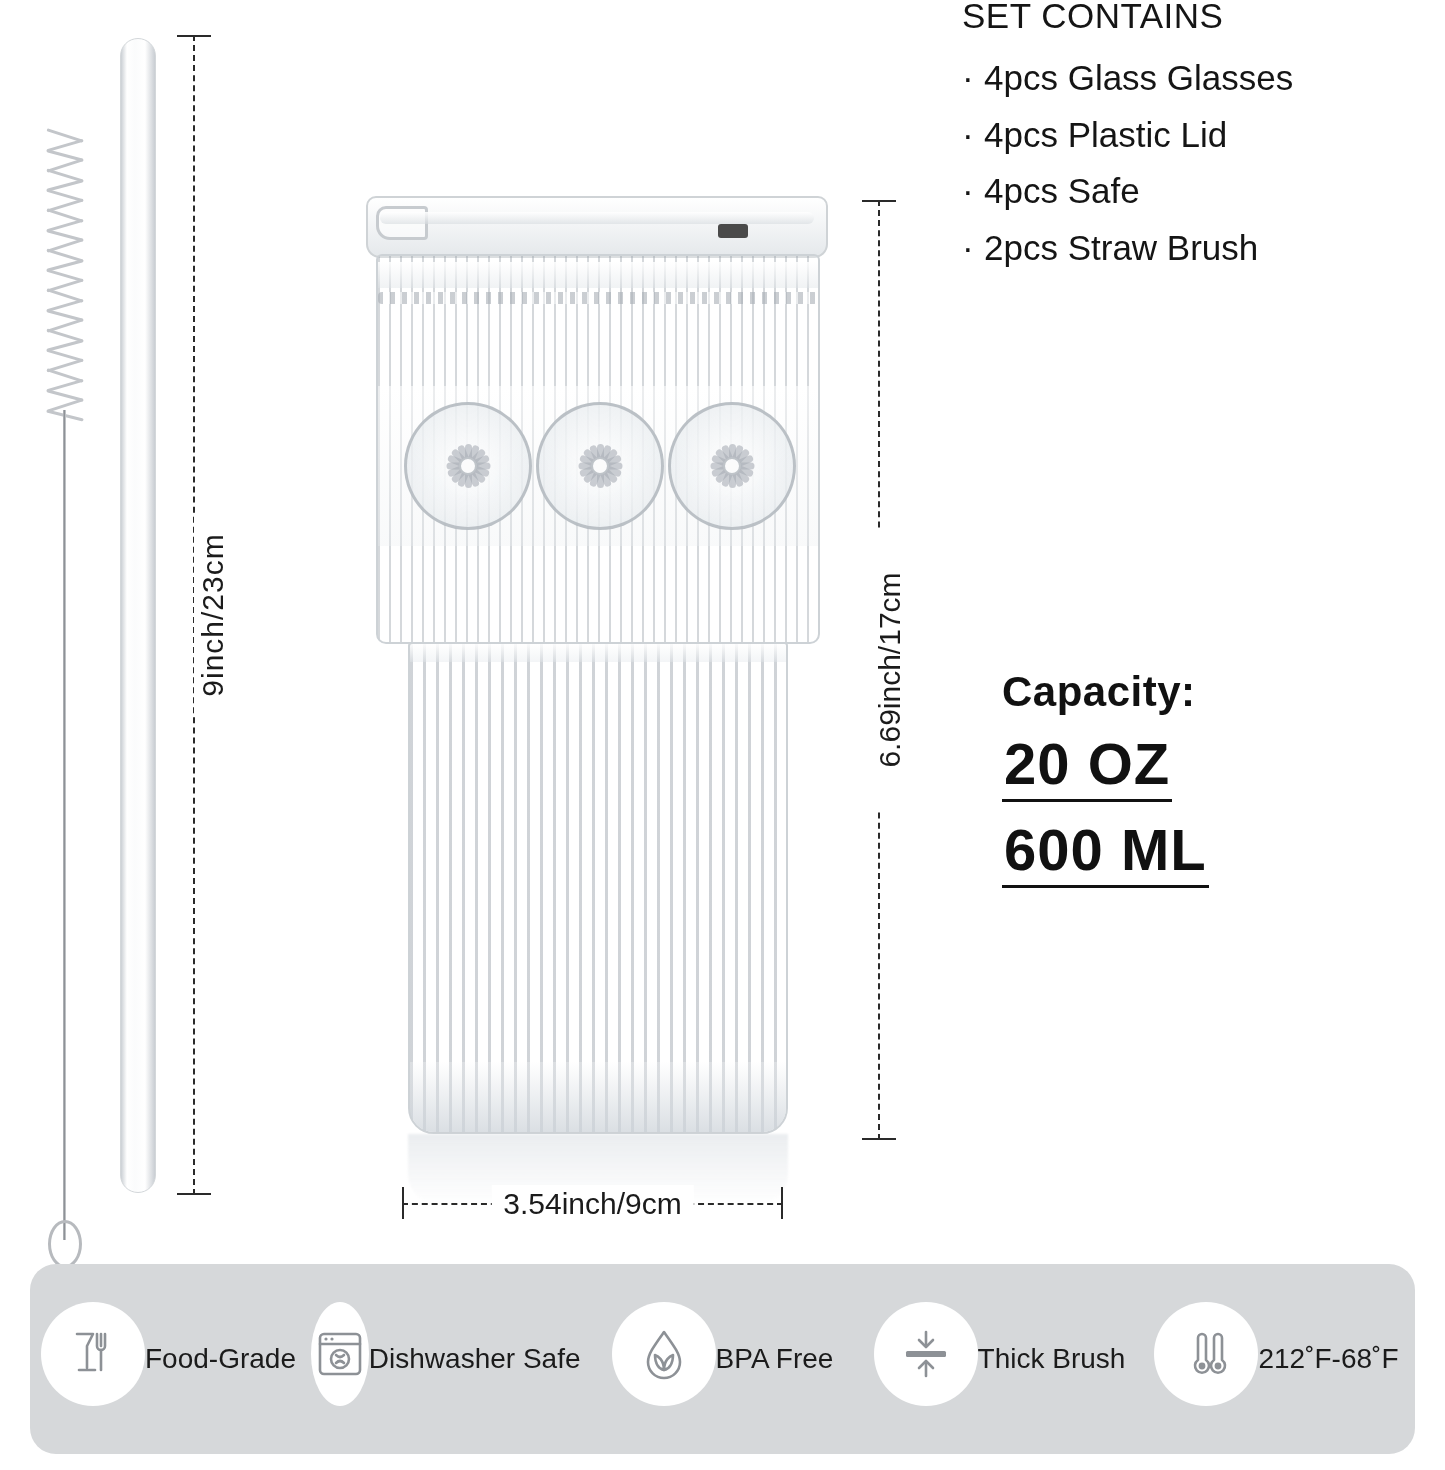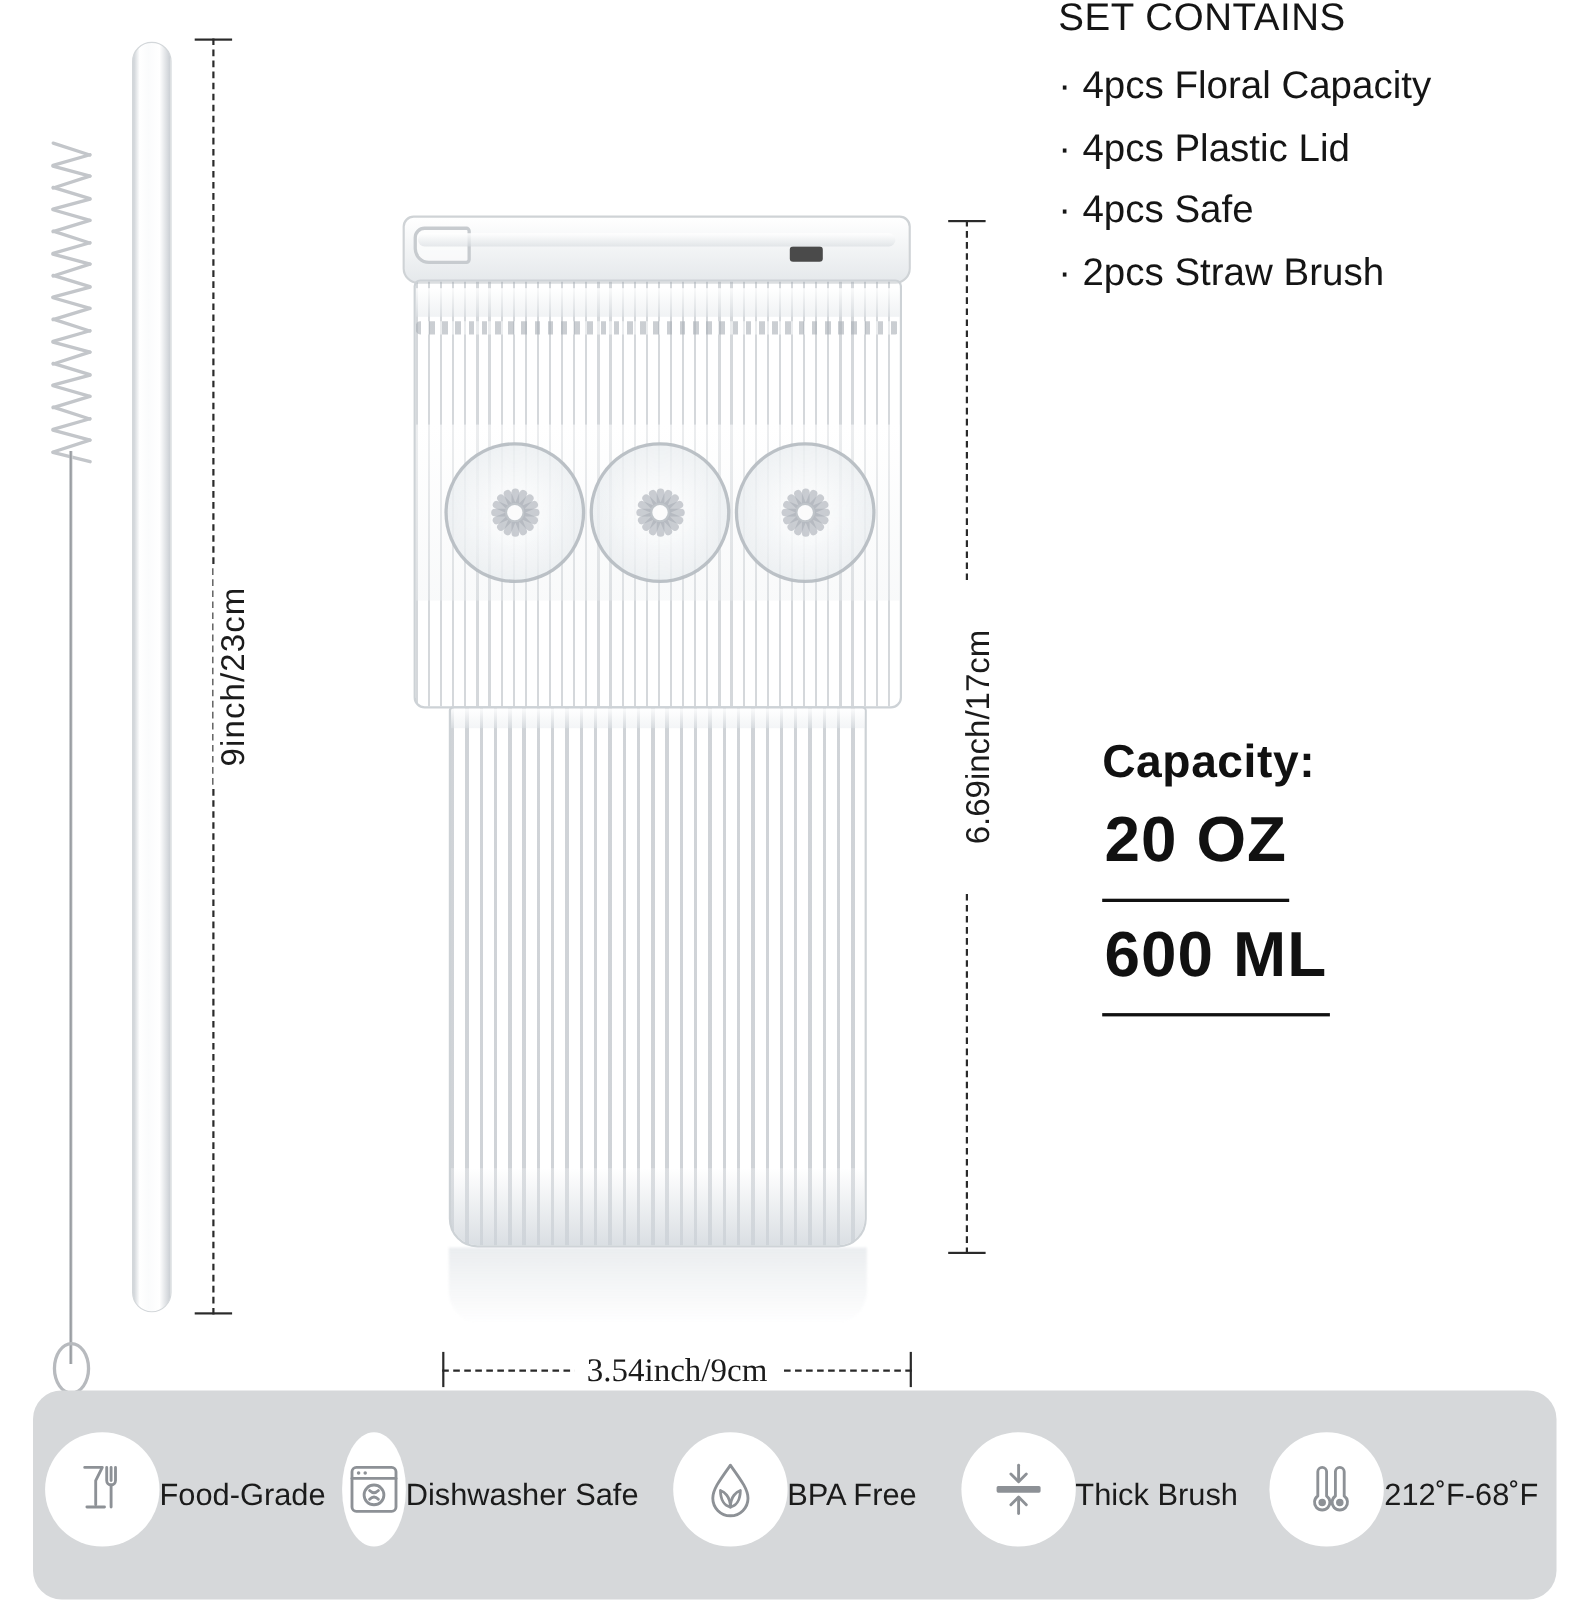--- a/index.html
+++ b/index.html
@@ -168,21 +168,21 @@
     position: absolute; left: 2px; width: 34px; height: 0; border-top: 2px solid #2a2a2a;
   }
   .dim-height .cap-t { top: 0; } .dim-height .cap-b { bottom: 0; }
   .dim-height .label {
     position: absolute; left: -110px; top: 50%; width: 280px; text-align: center;
     transform: translateY(-50%) rotate(-90deg);
     font-size: 30px; color: #1b1b1b; background: #fff; padding: 2px 0;
   }
 
   
-  .dim-width { position: absolute; left: 402px; top: 1227px; width: 427px; height: 40px; font-family: Liberation Serif, serif; }
+  .dim-width { position: absolute; left: 402px; top: 1185px; width: 381px; height: 40px; }
   .dim-width .hline {
     position: absolute; left: 0; right: 0; top: 18px; height: 0; border-top: 2px dashed #2a2a2a;
   }
   .dim-width .cap-l, .dim-width .cap-r {
     position: absolute; top: 2px; height: 32px; width: 0; border-left: 2px solid #2a2a2a;
   }
   .dim-width .cap-l { left: 0; } .dim-width .cap-r { right: 0; }
   .dim-width .label {
     position: absolute; left: 50%; top: 0; transform: translateX(-50%);
     background: #fff; padding: 0 12px; font-size: 30px; color: #1b1b1b; line-height: 38px;
@@ -195,21 +195,21 @@
   .set-list li {
     font-size: 35px; color: #151515; line-height: 1.62; white-space: nowrap;
   }
   .set-list li .bullet { display: inline-block; width: 22px; }
 
   
   .capacity { position: absolute; left: 1002px; top: 668px; width: 420px; }
   .cap-label { font-size: 42px; font-weight: bold; color: #111; letter-spacing: 0.5px; }
   .cap-value {
     font-size: 58px; font-weight: bold; color: #111; letter-spacing: 1px;
-    border-bottom: 3px solid #111; display: inline-block; padding: 4px 2px 20px 2px; margin-top: 10px;
+    border-bottom: 3px solid #111; display: inline-block; padding: 4px 2px 2px 2px; margin-top: 10px;
   }
 
   
   .feature-bar {
     position: absolute; left: 30px; bottom: 16px; width: 1385px; height: 190px;
     background: #d6d8da; border-radius: 26px;
     display: flex; align-items: center; justify-content: space-around;
   }
   .feature {
     display: flex; flex-direction: row; align-items: center; justify-content: center;
@@ -337,21 +337,21 @@
     <div class="cap-l"></div>
     <div class="hline"></div>
     <div class="cap-r"></div>
     <div class="label">3.54inch/9cm</div>
   </div>
 
   <div class="set-contains">
     <div class="set-title">SET CONTAINS</div>
     <ul class="set-list">
       <li>
-        <span class="bullet">·</span><span>4pcs Floral Capacity</span>
+        <span class="bullet">·</span><span>4pcs Glass Glasses</span>
       </li>
       <li>
         <span class="bullet">·</span><span>4pcs Plastic Lid</span>
       </li>
       <li>
         <span class="bullet">·</span><span>4pcs Safe</span>
       </li>
       <li>
         <span class="bullet">·</span><span>2pcs Straw Brush</span>
       </li>

